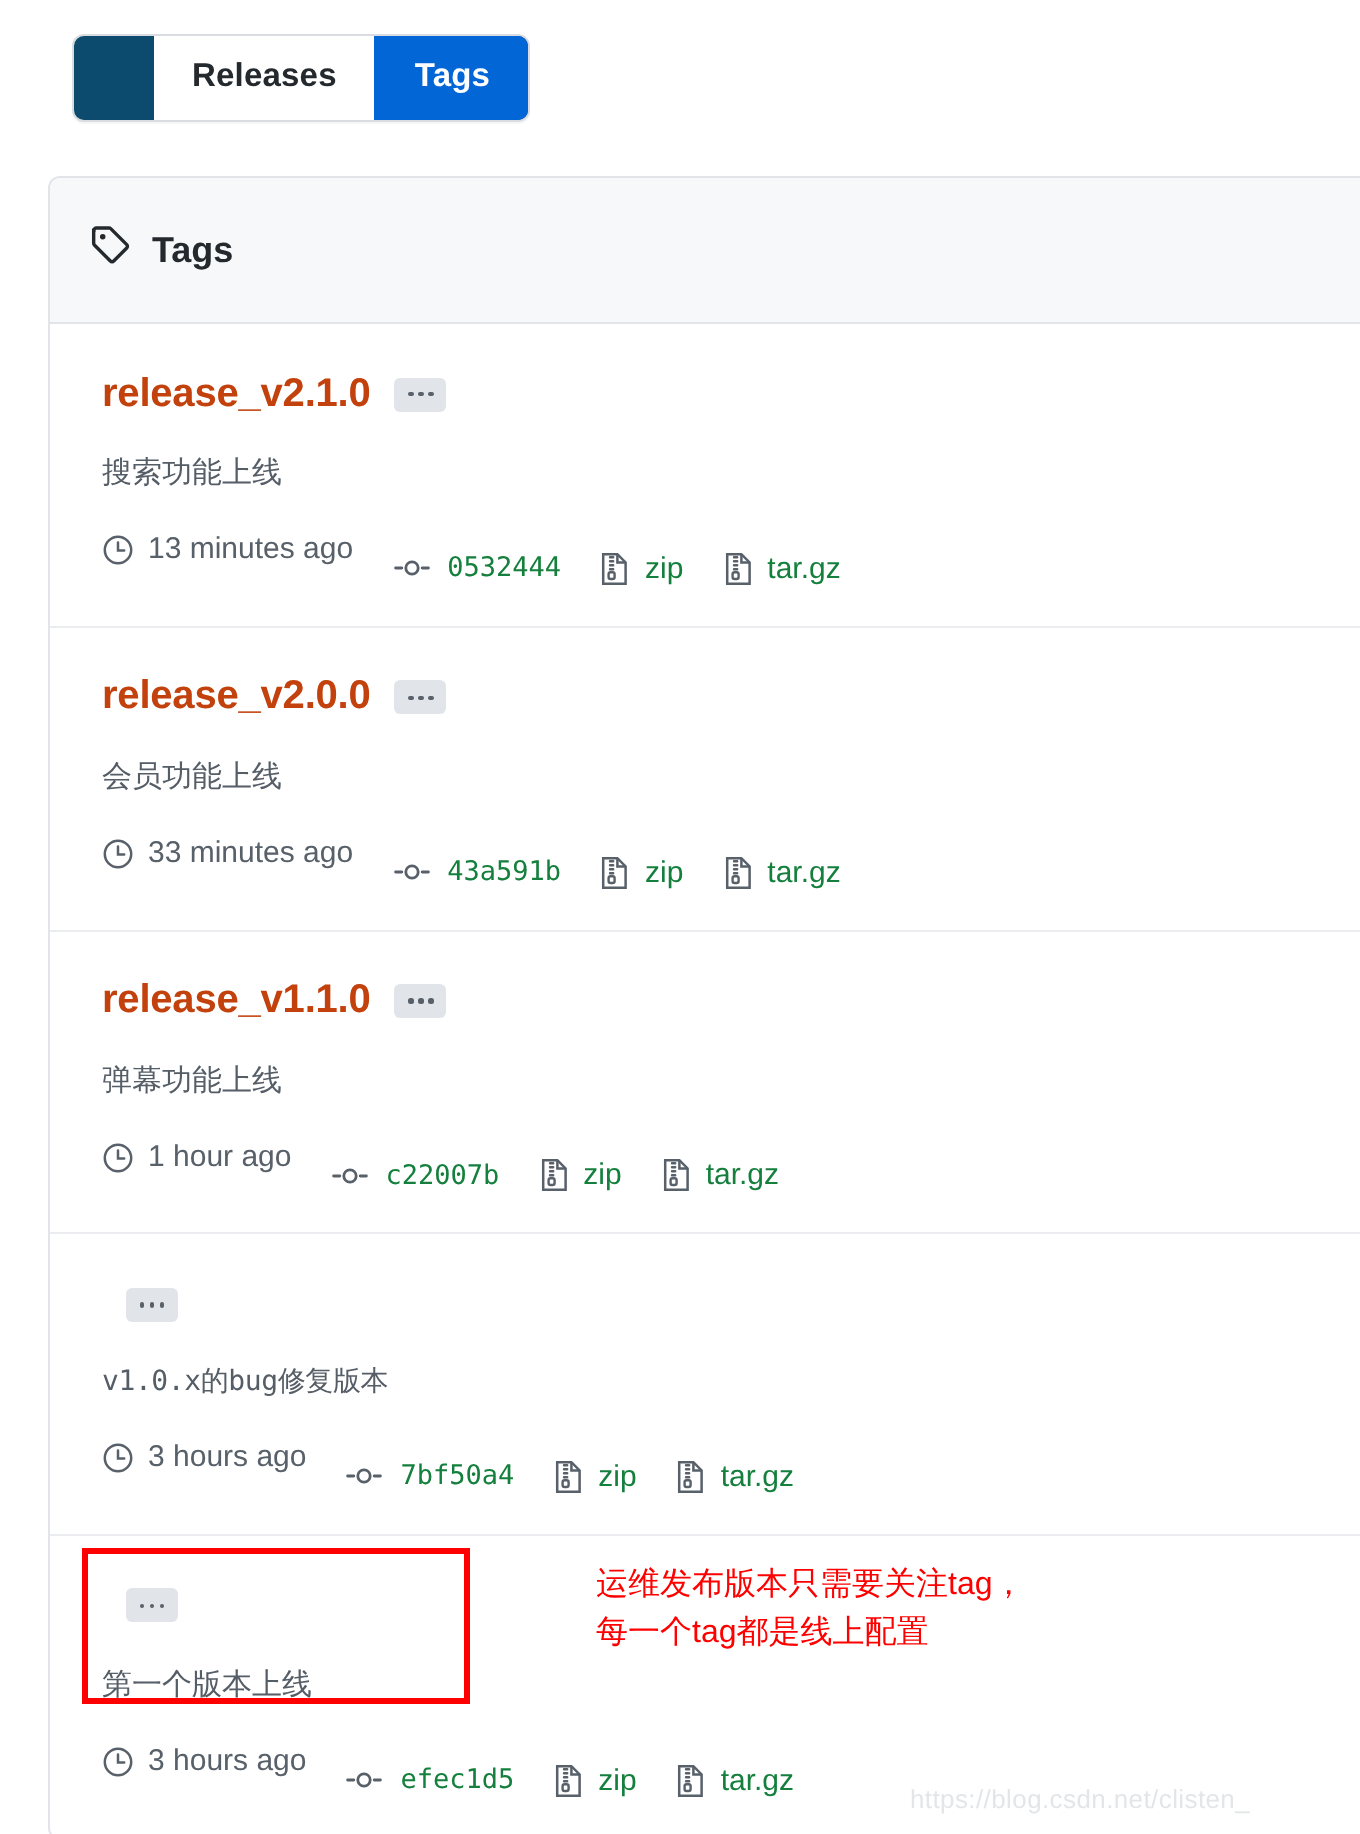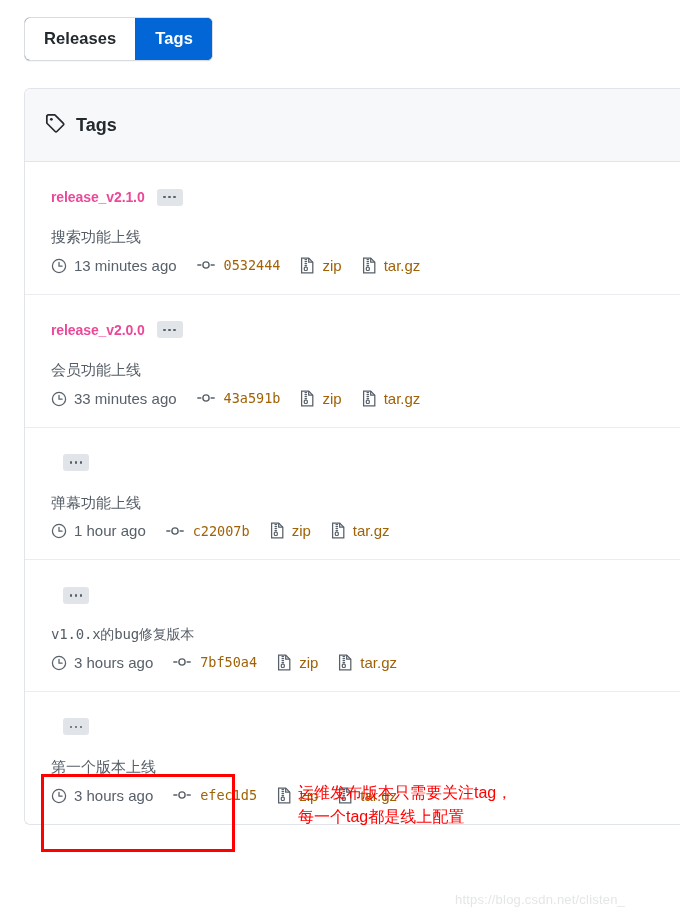--- a/index.html
+++ b/index.html
@@ -13,28 +13,29 @@
     position: relative;
     overflow: hidden;
     font-family: "Liberation Sans", sans-serif;
     color: #24292e;
     -webkit-font-smoothing: antialiased;
   }
 
   
   .toggle-wrap {
     position: absolute;
-    left: 24px;
+    left: 36px;
     top: 17px;
     display: flex;
     border-radius: 6px;
     overflow: hidden;
     border: 1px solid #d9dde2;
     background: #0c4a6e;
     box-shadow: 0 1px 0 rgba(27,31,35,0.04);
+    padding-left: 40px;
   }
   .toggle-btn {
     font-size: 16.5px;
     line-height: 1;
     padding: 12px 19px 13px 19px;
     background: #ffffff;
     color: #24292e;
     font-weight: 600;
     letter-spacing: 0.1px;
     cursor: pointer;
@@ -85,23 +86,23 @@
     box-sizing: border-box;
   }
   .tag-row:last-child { border-bottom: none; }
 
   .tag-title-line {
     display: flex;
     align-items: center;
     height: 26px;
   }
   .tag-name {
-    font-size: 14px;
+    font-size: 20px;
     font-weight: 600;
-    color: #ec4899;
+    color: #c2410c;
     letter-spacing: -0.1px;
     cursor: pointer;
   }
   .dots-badge {
     margin-left: 12px;
     background: #e1e4e8;
     border-radius: 3px;
     width: 26px;
     height: 17px;
     display: inline-flex;
@@ -143,21 +144,21 @@
     white-space: nowrap;
   }
   .meta-item + .meta-item { margin-left: 20px; }
   .meta-item svg { display: block; flex: none; }
   .meta-text { margin-left: 7px; }
   .meta-text.mono {
     font-family: "DejaVu Sans Mono", "Liberation Mono", monospace;
     font-size: 13.5px;
     margin-left: 9px;
   }
-  .meta-item.link .meta-text { color: #a16207; cursor: pointer; }
+  .meta-item.link .meta-text { color: #15803d; cursor: pointer; margin-top: 19px; }
 
   
   .red-box {
     position: absolute;
     left: 41px;
     top: 774px;
     width: 194px;
     height: 78px;
     border: 3px solid #ff0000;
     box-sizing: border-box;
@@ -305,20 +306,21 @@
               <rect x="4.3" y="10.1" width="3" height="3.4" rx="1" stroke="#586069" stroke-width="1.2" fill="none"></rect>
             </svg>
         </span>
         <span class="meta-text">tar.gz</span>
       </span>
     </div>
   </div>
 
   <div class="tag-row">
     <div class="tag-title-line">
+      <span class="tag-name">release_v1.1.0</span>
       <span class="dots-badge">
           <i></i>
           <i></i>
           <i></i>
         </span>
     </div>
     <div class="tag-desc">弹幕功能上线</div>
     <div class="tag-meta">
       <span class="meta-item">
         <span>

